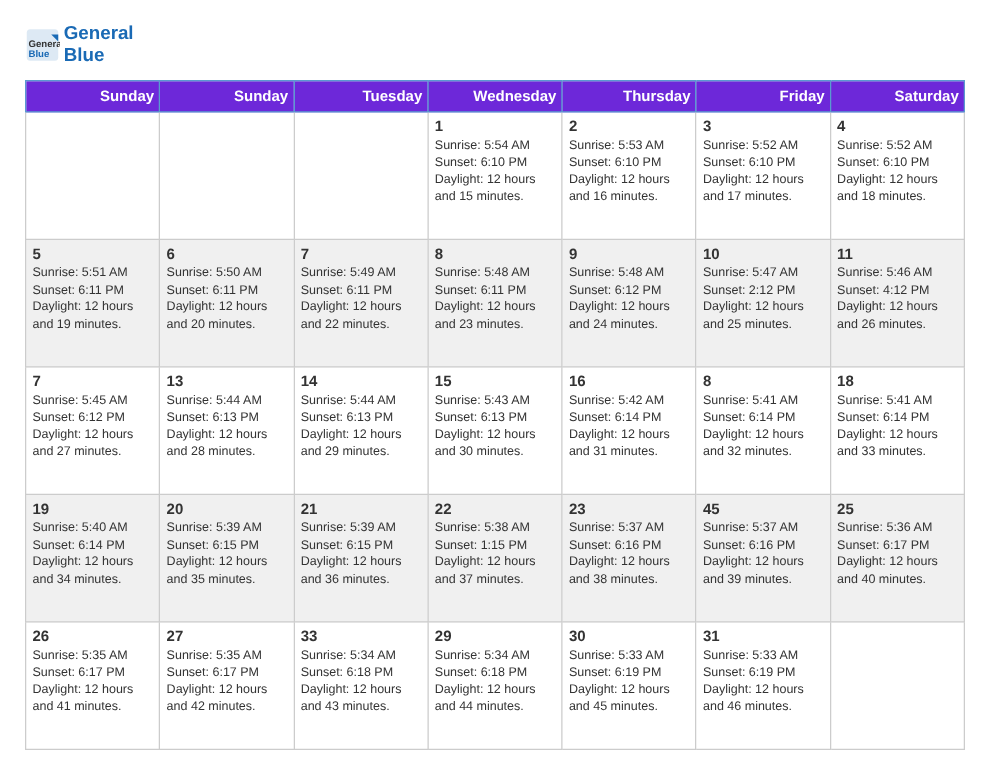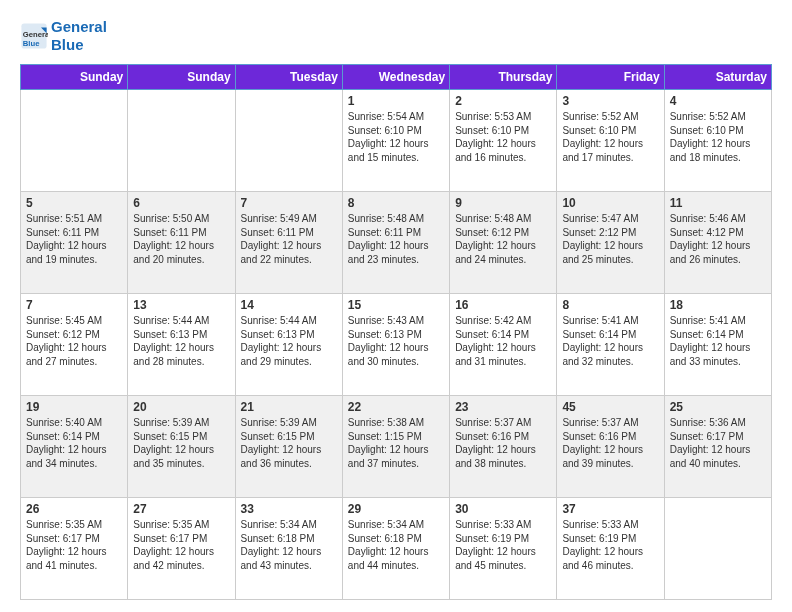--- a/index.html
+++ b/index.html
@@ -351,21 +351,21 @@
 and 44 minutes.</div>
           </td>
           <td>
             <span class="day-num">30</span>
             <div class="cell-text">Sunrise: 5:33 AM
 Sunset: 6:19 PM
 Daylight: 12 hours
 and 45 minutes.</div>
           </td>
           <td>
-            <span class="day-num">37</span>
+            <span class="day-num">31</span>
             <div class="cell-text">Sunrise: 5:33 AM
 Sunset: 6:19 PM
 Daylight: 12 hours
 and 46 minutes.</div>
           </td>
           <td class="empty"></td>
         </tr>
       </tbody>
   </table>
 </div>

